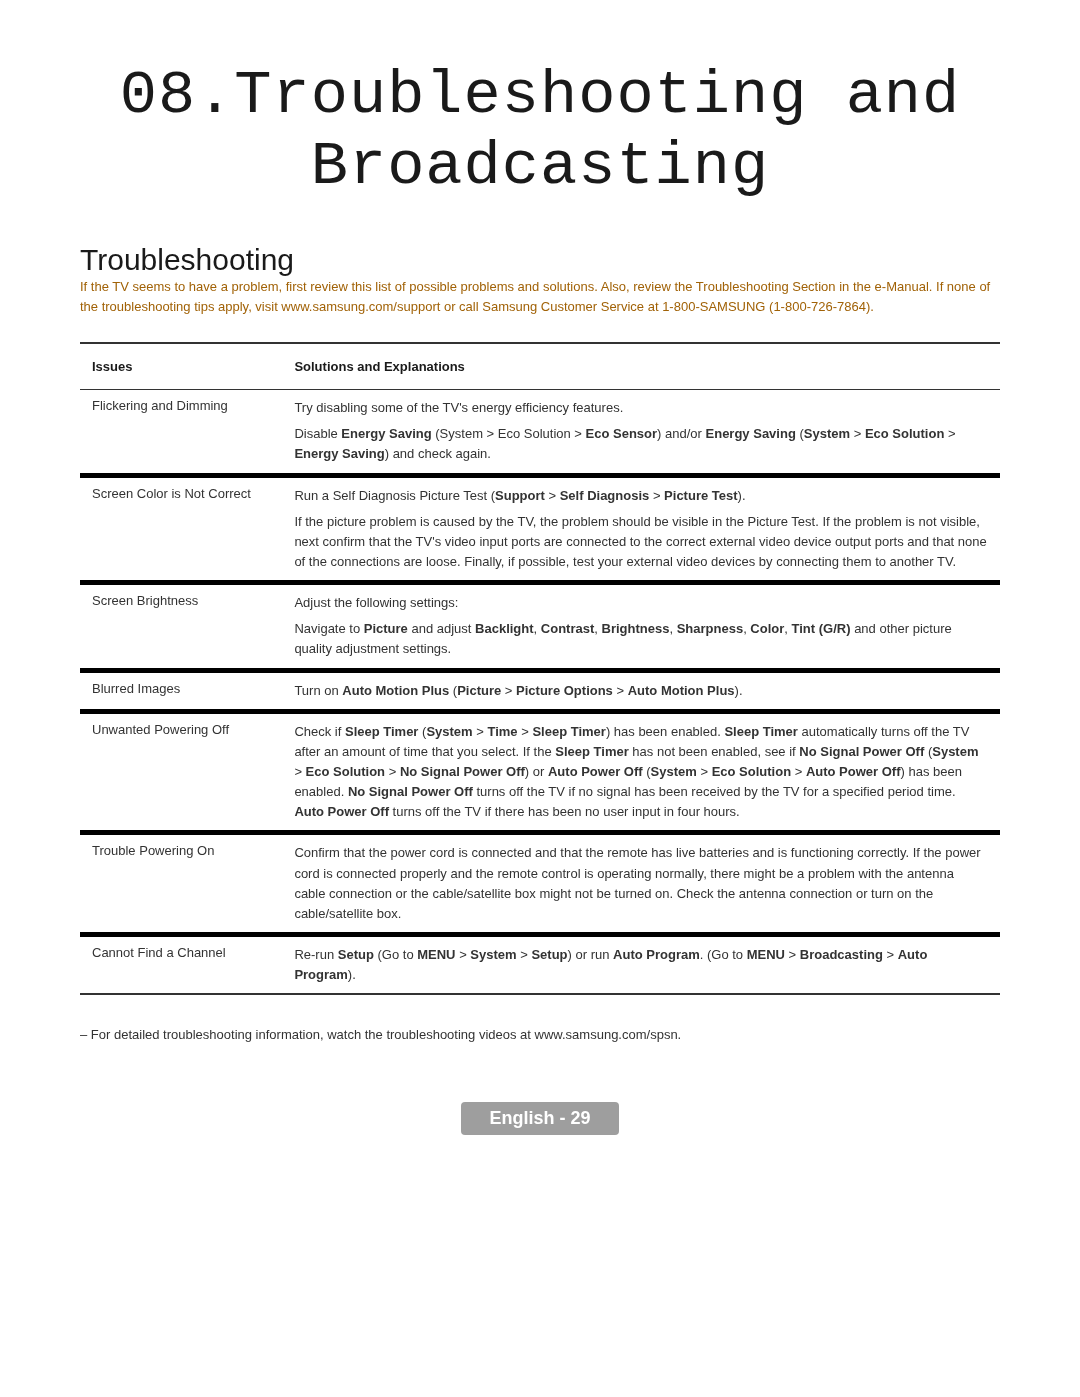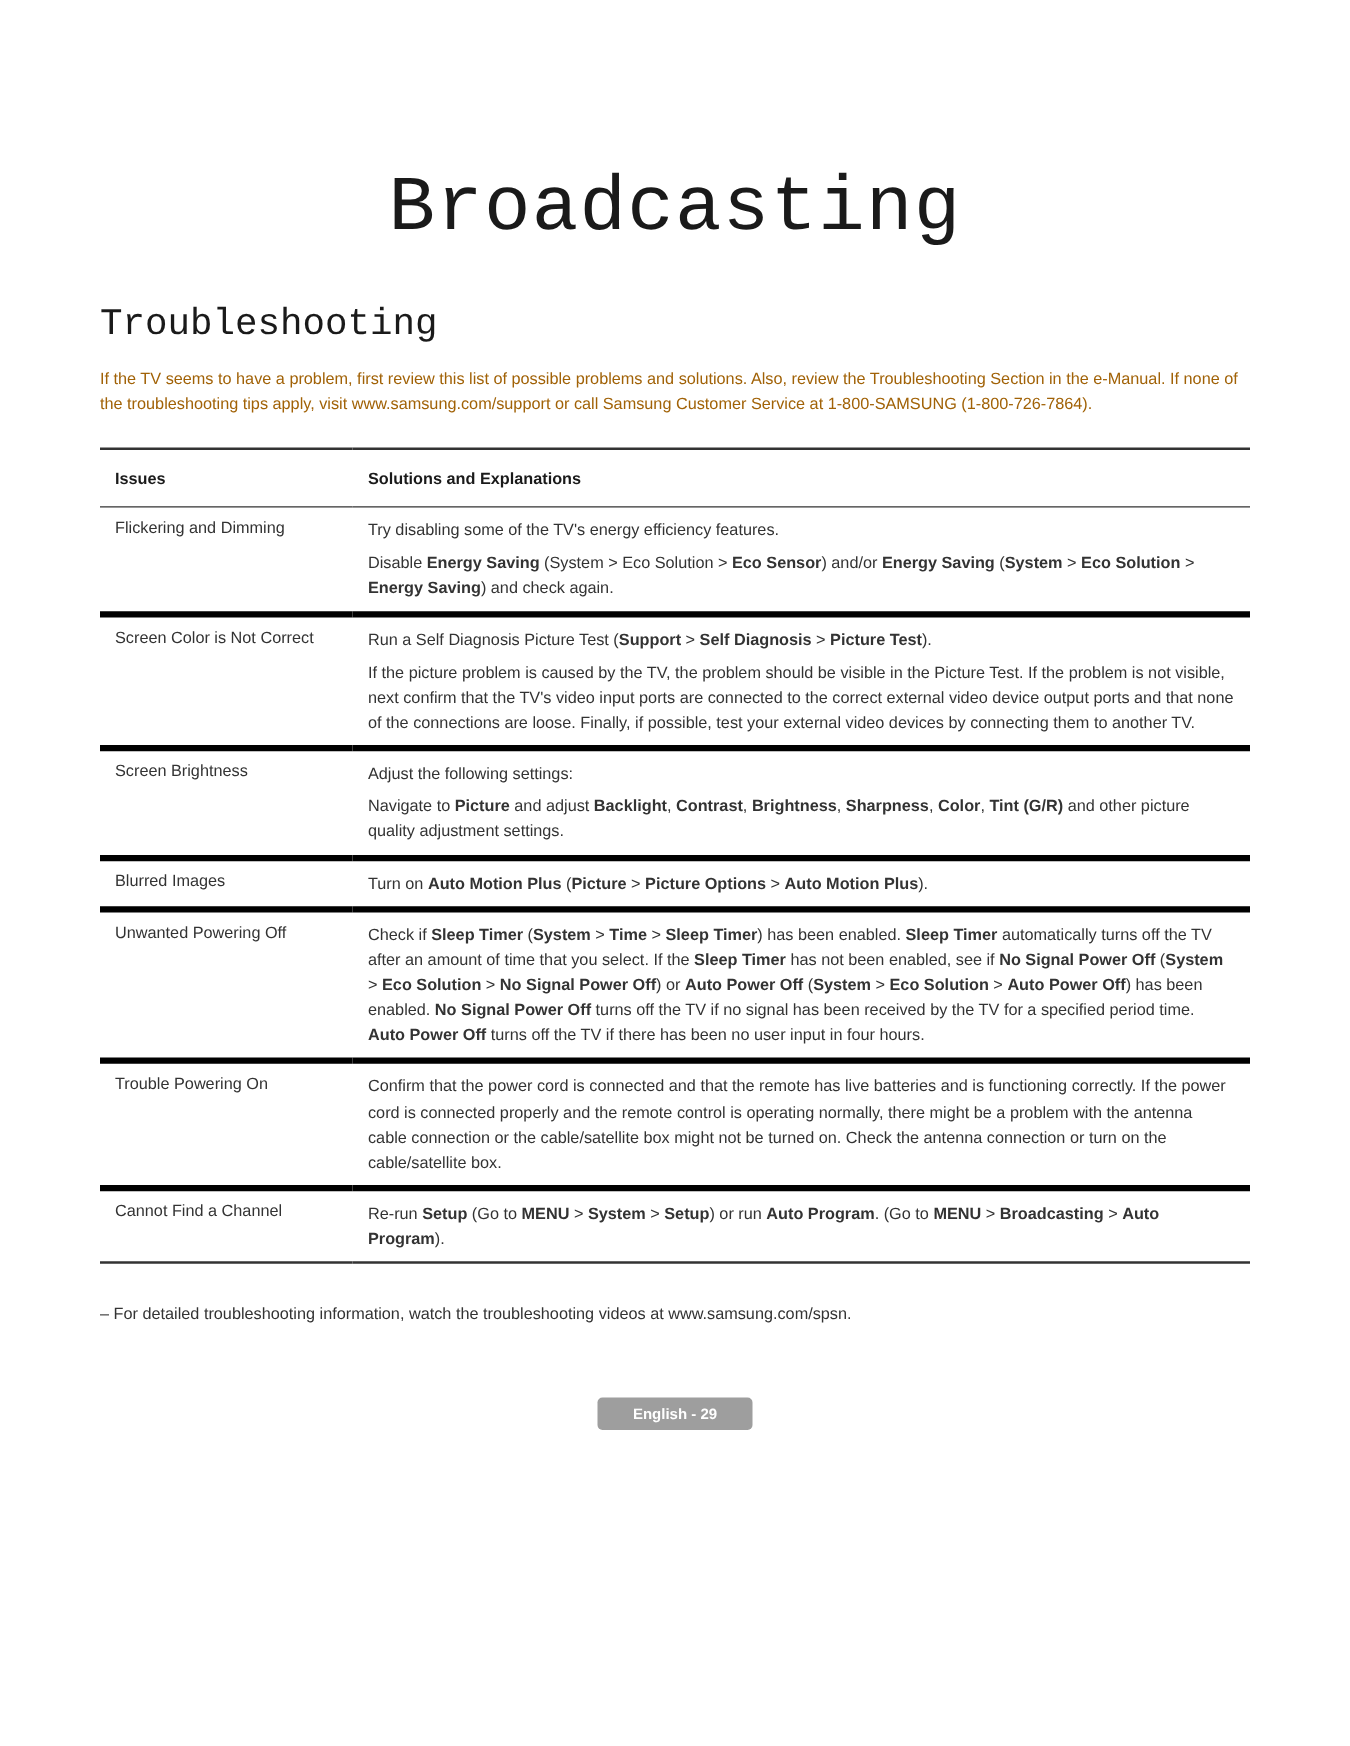--- a/index.html
+++ b/index.html
@@ -25,22 +25,21 @@
       line-height: 1.15;
       margin-bottom: 40px;
       font-family: 'Courier New', Courier, monospace;
       letter-spacing: 1px;
       color: #1a1a1a;
     }
 
     .section-title {
       font-size: 30px;
       font-weight: 400;
-      margin-bottom: 16px;
-      font-family: Liberation Mono, monospace;
+      font-family: Liberation Sans, sans-serif;
       color: #1a1a1a;
     }
 
     .intro-text {
       font-size: 13px;
       line-height: 1.6;
       margin-bottom: 24px;
       color: #a16207;
     }
 
@@ -94,37 +93,37 @@
     .page-number-box {
       text-align: center;
       margin-top: 20px;
     }
 
     .page-number-badge {
       display: inline-block;
       background: #9e9e9e;
       color: #fff;
       padding: 6px 28px;
-      font-size: 12px;
+      font-size: 18px;
       font-weight: 700;
       border-radius: 4px;
     }
 
     .cell-paragraph {
       margin-bottom: 6px;
     }
     .cell-paragraph:last-child {
       margin-bottom: 0;
     }
   </style>
 </head>
 <body>
 
 <h1 class="page-title">
-  <br>
+  <span>08.Troubleshooting and</span><br>
   <span>Broadcasting</span>
 </h1>
 
 <h2 class="section-title">Troubleshooting</h2>
 
 <p class="intro-text">If the TV seems to have a problem, first review this list of possible problems and solutions. Also, review the Troubleshooting Section in the e-Manual. If none of the troubleshooting tips apply, visit www.samsung.com/support or call Samsung Customer Service at 1-800-SAMSUNG (1-800-726-7864).</p>
 
 <table>
   <thead>
     <tr>

